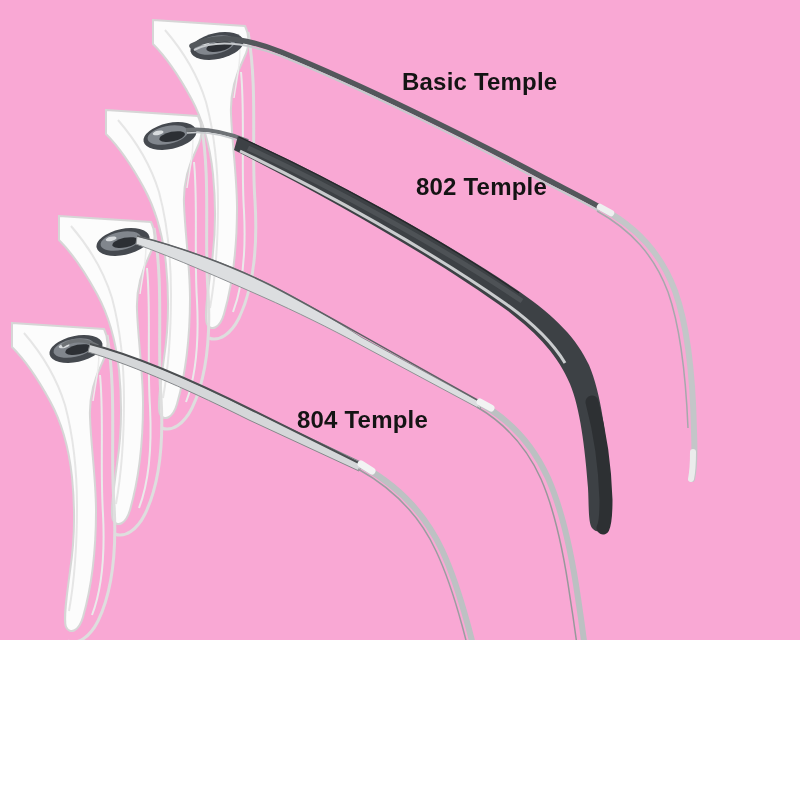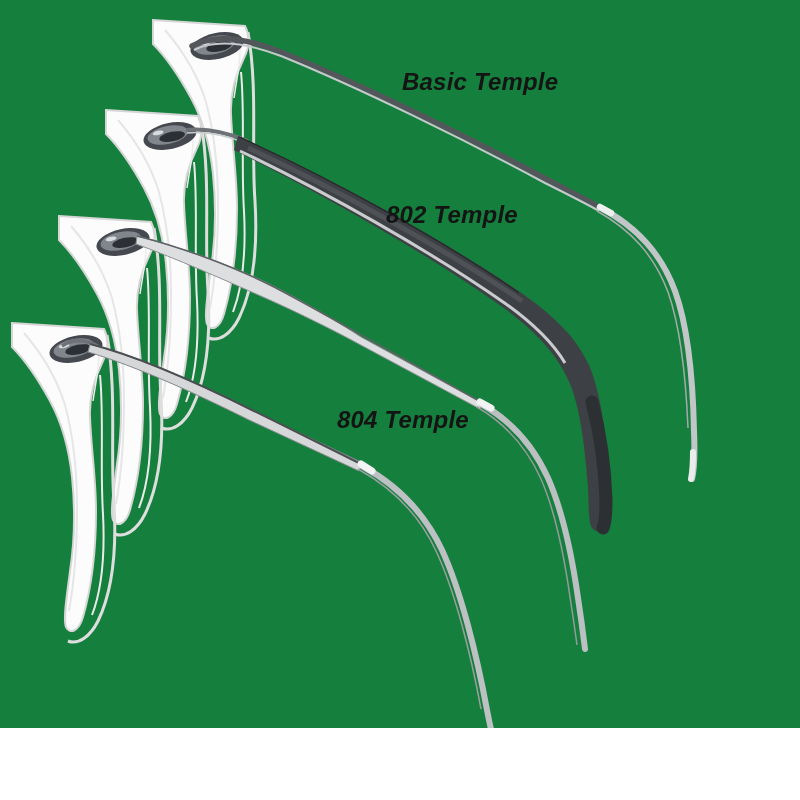--- a/index.html
+++ b/index.html
@@ -1,24 +1,24 @@
 <!DOCTYPE html>
 <html><head>
 <meta charset="utf-8">
 <style>
   html,body{margin:0;padding:0;background:#ffffff;}
   body{width:800px;height:800px;font-family:"Liberation Sans",sans-serif;}
-  .stage{position:relative;width:800px;height:728px;background:#15803d;overflow:hidden;font-style:italic;}
+  .stage{position:relative;width:800px;height:640px;background:#f9a8d4;overflow:hidden;}
   .stage svg{position:absolute;left:0;top:0;}
   .temple-label{position:absolute;font-weight:700;font-size:24px;color:#141414;
     white-space:nowrap;letter-spacing:0.2px;}
   .label-basic{left:402px;top:68px;}
-  .label-802{left:386px;top:173px;margin-top:28px;}
+  .label-802{left:416px;top:173px;}
   .label-803{left:350px;top:290px;}
-  .label-804{left:297px;top:406px;margin-left:40px;}
+  .label-804{left:297px;top:406px;}
   .image-title{position:absolute;left:56px;top:672px;font-weight:700;font-size:28px;
     color:#101010;white-space:nowrap;}
 </style>
 </head>
 <body>
 
 <div class="stage">
 
 <svg width="800" height="800" viewBox="0 0 800 800">
   <defs>

